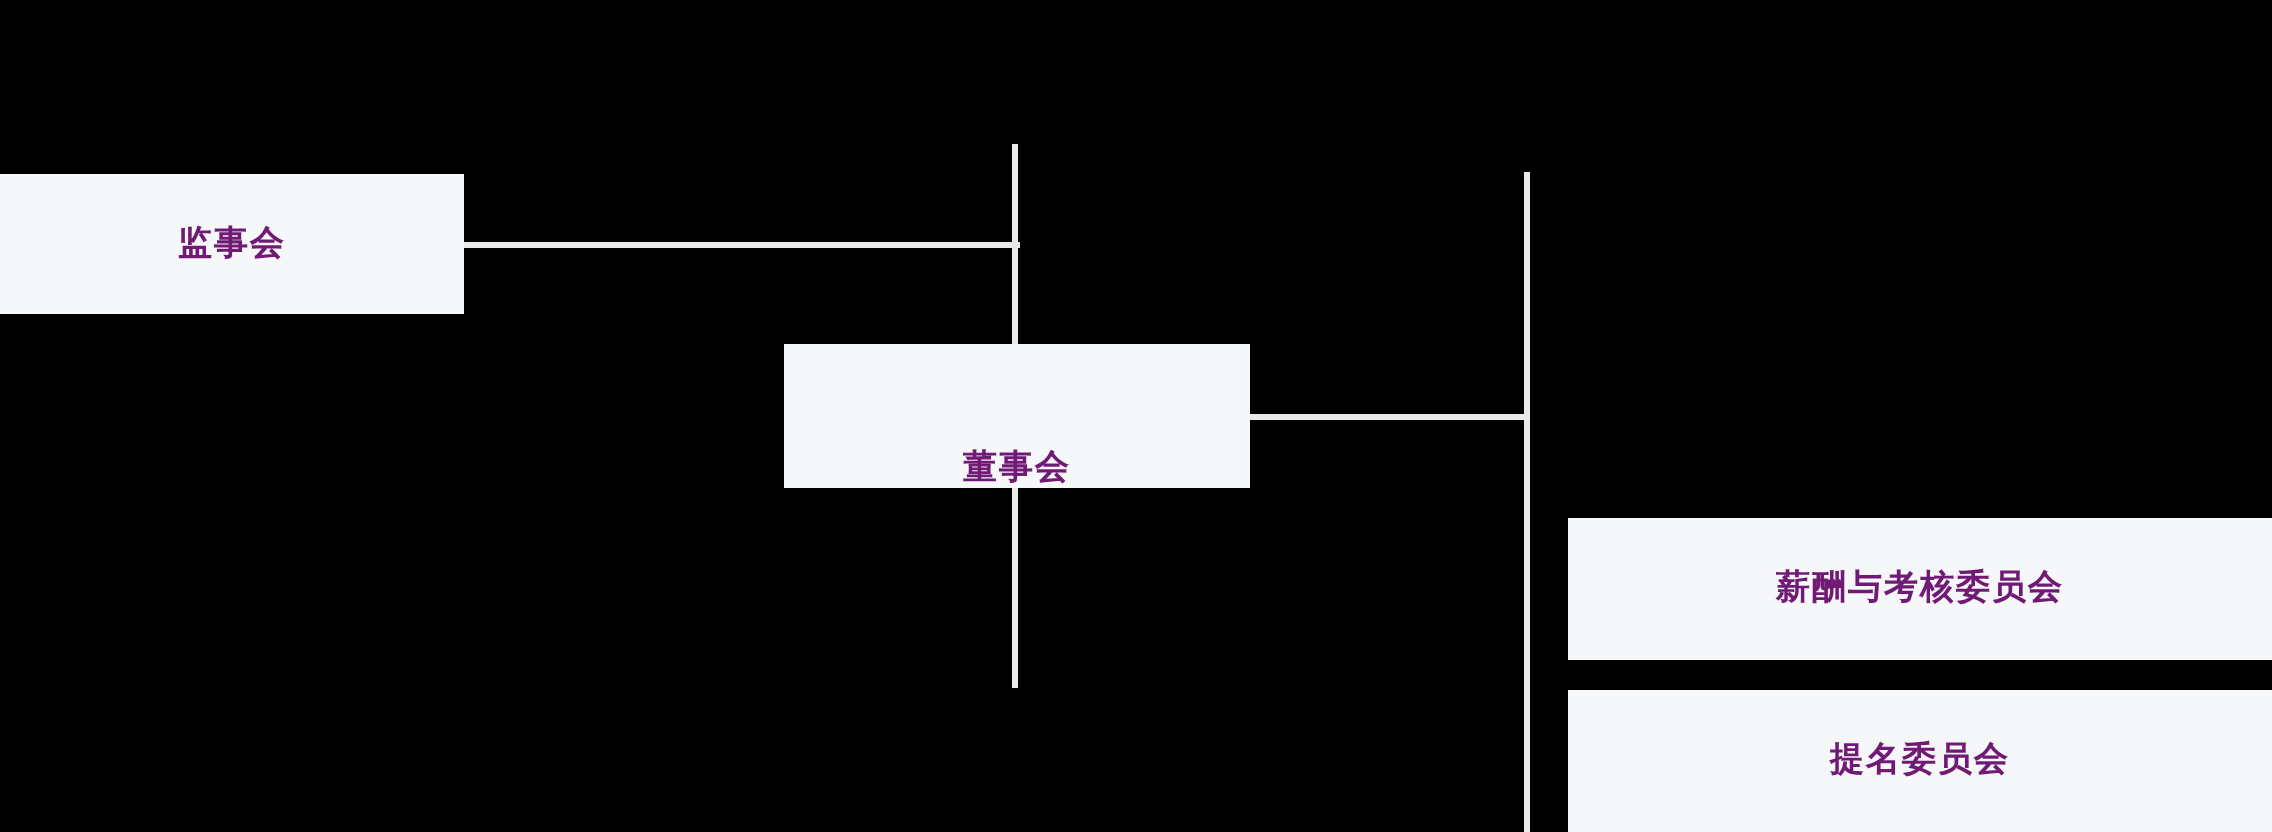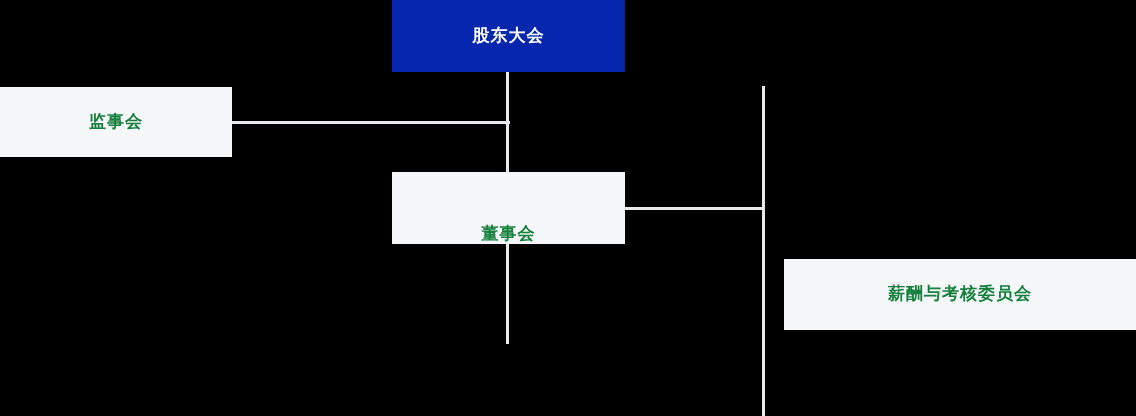--- a/index.html
+++ b/index.html
@@ -24,46 +24,46 @@
     box-sizing: border-box;
     font-size: 17px;
     font-weight: 700;
     letter-spacing: 1px;
     line-height: 1.2;
     text-align: center;
     white-space: nowrap;
   }
   .node.light {
     background: #f6f7f9;
-    color: #15803d;
+    color: #701a75;
   }
   .node.primary {
     background: #0626ad;
     color: #ffffff;
   }
 
   .connector {
     position: absolute;
     background: #e8e9ea;
   }
 </style>
 </head>
 <body>
 
 <div id="chart-root">
     <div class="connector" style="left: 506px; top: 72px; width: 3px; height: 100px;"></div>
     <div class="connector" style="left: 232px; top: 121px; width: 278px; height: 3px;"></div>
     <div class="connector" style="left: 506px; top: 244px; width: 3px; height: 100px;"></div>
     <div class="connector" style="left: 762px; top: 86px; width: 3px; height: 330px;"></div>
     <div class="connector" style="left: 625px; top: 207px; width: 139px; height: 3px;"></div>
-    <div class="node primary" style="left: 392px; top: 0px; width: 233px; height: 72px;">
-      <span>股东大会</span>
-    </div>
     <div class="node light" style="left: 0px; top: 87px; width: 232px; height: 70px;">
       <span>监事会</span>
     </div>
     <div class="node light" style="left: 392px; top: 172px; width: 233px; height: 72px; align-items: flex-end;">
       <span>董事会</span>
     </div>
     <div class="node light" style="left: 784px; top: 259px; width: 352px; height: 71px;">
       <span>薪酬与考核委员会</span>
     </div>
+    <div class="node light" style="left: 784px; top: 345px; width: 352px; height: 71px;">
+      <span>提名委员会</span>
+    </div>
   </div>
 
 </body></html>

